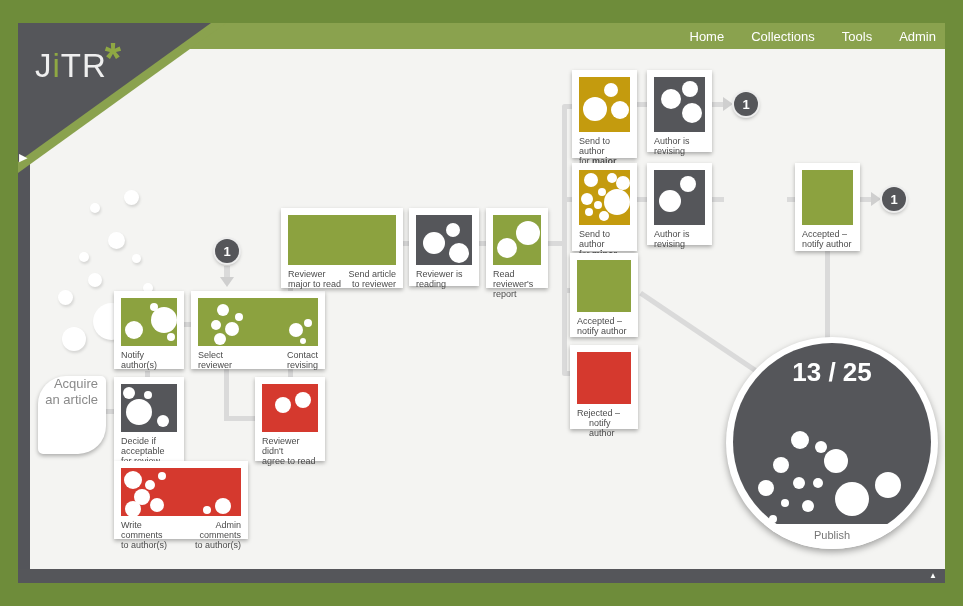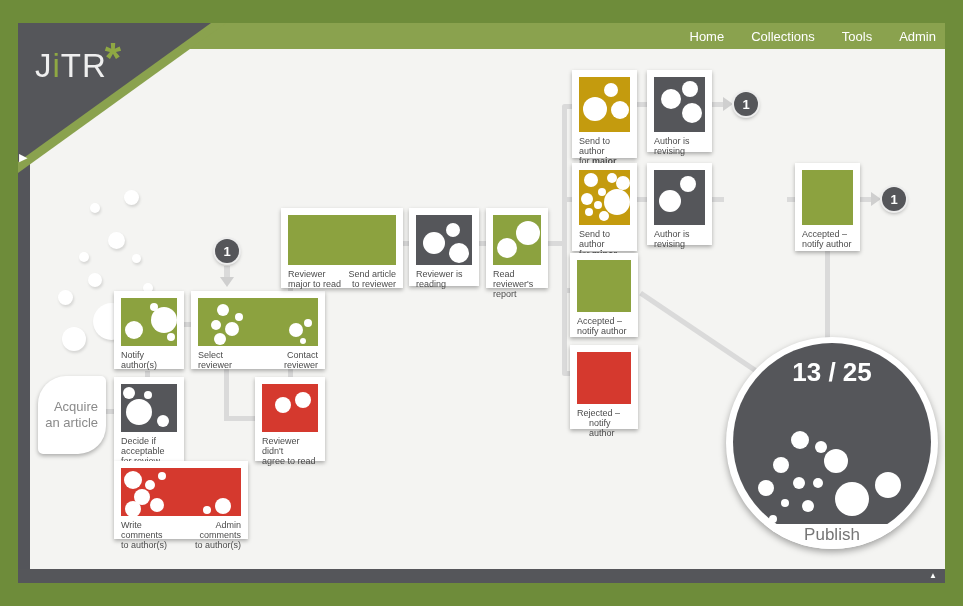--- a/index.html
+++ b/index.html
@@ -28,29 +28,29 @@
   .rect{position:relative;width:100%;}
   .olive{background:#8ca23f}.gold{background:#c49b0e}.red{background:#d5392e}.dgray{background:#55565a}
   .lbl{font-size:9px;line-height:10px;color:#4c4c4c;margin-top:4px;}
   .lbl span{display:block;}
   .lbl-row{display:flex;justify-content:space-between;margin-top:4px;}
   .lbl-row .lbl{margin-top:0;}
   .lbl-row .rgt{text-align:right;}
   .inline-lbl span{display:inline;}
   .bub{position:absolute;left:0;top:0;}
   
-  .acquire{left:38px;top:376px;width:68px;height:78px;background:#fff;border-radius:28px 5px 28px 5px;box-shadow:0 2px 4px rgba(0,0,0,.3);display:flex;flex-direction:column;justify-content:center;align-items:flex-end;padding-right:8px;box-sizing:border-box;color:#8a8a8a;font-size:13px;line-height:16px;text-align:right;}
+  .acquire{left:38px;top:376px;width:68px;height:78px;background:#fff;border-radius:28px 5px 28px 5px;box-shadow:0 2px 4px rgba(0,0,0,.3);display:flex;flex-direction:column;align-items:flex-end;padding-right:8px;box-sizing:border-box;color:#8a8a8a;font-size:13px;line-height:16px;text-align:right;}
   
   .badge{position:absolute;width:24px;height:24px;border-radius:50%;background:#55565a;color:#fff;font-size:13px;font-weight:bold;display:flex;align-items:center;justify-content:center;box-shadow:0 0 0 2px #ededed,0 2px 4px rgba(0,0,0,.4);}
   
   .pub-outer{left:726px;top:337px;width:212px;height:212px;background:#fff;border-radius:50%;overflow:hidden;box-shadow:0 3px 7px rgba(0,0,0,.35);}
   .pub-gray{position:absolute;left:7px;top:6px;width:198px;height:198px;background:#55565a;border-radius:50%;}
   .pub-count{position:absolute;left:0;top:14px;width:100%;text-align:center;color:#fff;font-size:26px;font-weight:bold;}
   .pub-band{position:absolute;left:0;bottom:0;width:100%;height:25px;background:#fff;text-align:center;}
-  .pub-label{color:#767676;font-size:17px;line-height:22px;}
+  .pub-label{color:#767676;font-size:11px;line-height:22px;}
   
   .dot{position:absolute;background:#fff;border-radius:50%;box-shadow:1px 2px 3px rgba(0,0,0,.13);}
 </style>
 </head>
 <body>
 
 <div id="stage">
 
   <div class="abs window"></div>
   <div class="abs navbar">
@@ -139,21 +139,21 @@
         <circle cx="18" cy="27" r="5" fill="#fff"></circle>
           <circle cx="34" cy="31" r="7" fill="#fff"></circle>
         <circle cx="22" cy="41" r="6" fill="#fff"></circle>
           <circle cx="98" cy="32" r="7" fill="#fff"></circle>
         <circle cx="110" cy="25" r="4" fill="#fff"></circle>
           <circle cx="105" cy="43" r="3" fill="#fff"></circle>
       </svg>
     </div>
     <div class="lbl-row">
       <div class="lbl">Select reviewer</div>
-      <div class="lbl rgt">Contact reviewer</div>
+      <div class="lbl rgt">Contact revising</div>
     </div>
   </div>
 
   <div class="card" style="left:114px;top:377px;width:70px;height:84px">
     <div class="rect dgray" style="height:48px">
       <svg class="bub" width="56" height="48">
         <circle cx="8" cy="9" r="6" fill="#fff"></circle>
           <circle cx="27" cy="11" r="4" fill="#fff"></circle>
         <circle cx="18" cy="28" r="13" fill="#fff"></circle>
           <circle cx="42" cy="37" r="6" fill="#fff"></circle>

